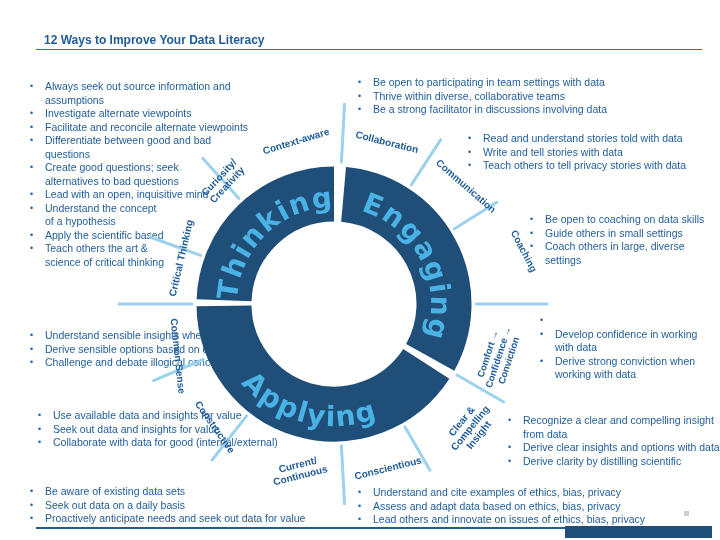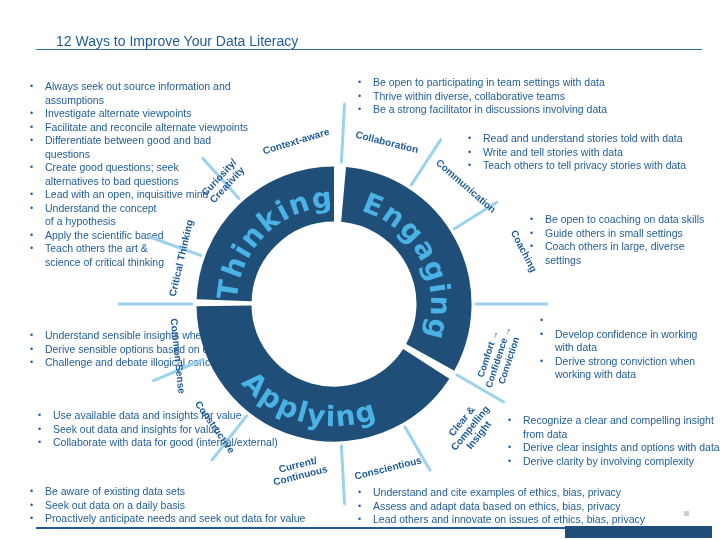--- a/index.html
+++ b/index.html
@@ -1,18 +1,18 @@
 <!DOCTYPE html>
 <html><head>
 <meta charset="utf-8">
 <style>
   html,body{margin:0;padding:0;background:#fff;}
   #slide{position:relative;width:720px;height:540px;background:#ffffff;overflow:hidden;
          font-family:"Liberation Sans",sans-serif;}
-  .title{position:absolute;left:56px;top:33px;font-size:14px;color:#1F5C99;font-weight:normal;}
+  .title{position:absolute;left:44px;top:33px;font-size:12px;color:#1F5C99;font-weight:bold;}
   .rule-top{position:absolute;left:36px;top:49px;width:666px;height:1px;background:#2E6DA8;}
   .rule-bottom{position:absolute;left:36px;top:527px;width:612px;height:2px;background:#1F5C99;}
   .bar-bottom{position:absolute;left:565px;top:526px;width:147px;height:12px;background:#1F4E79;}
   .gray-mark{position:absolute;left:684px;top:511px;width:5px;height:5px;background:#9e9e9e;opacity:.5;}
 
   .list{position:absolute;z-index:1;color:#1F5C99;font-size:10.5px;line-height:13.5px;}
   .li{display:flex;align-items:flex-start;}
   .blt{width:17px;flex:0 0 17px;font-size:9px;line-height:13.5px;text-align:left;padding-left:2px;box-sizing:border-box;}
   .txt{flex:1;}
 
@@ -178,21 +178,21 @@
     <div class="li">
         <span class="blt">•</span>
         <span class="txt">Recognize a clear and compelling insight from data</span>
       </div>
     <div class="li">
         <span class="blt">•</span>
         <span class="txt">Derive clear insights and options with data</span>
       </div>
     <div class="li">
         <span class="blt">•</span>
-        <span class="txt">Derive clarity by involving complexity</span>
+        <span class="txt">Derive clarity by distilling scientific</span>
       </div>
   </div>
 
   <div class="list" style="left:356px;top:486px;width:360px;">
     <div class="li">
         <span class="blt">•</span>
         <span class="txt">Understand and cite examples of ethics, bias, privacy</span>
       </div>
     <div class="li">
         <span class="blt">•</span>

